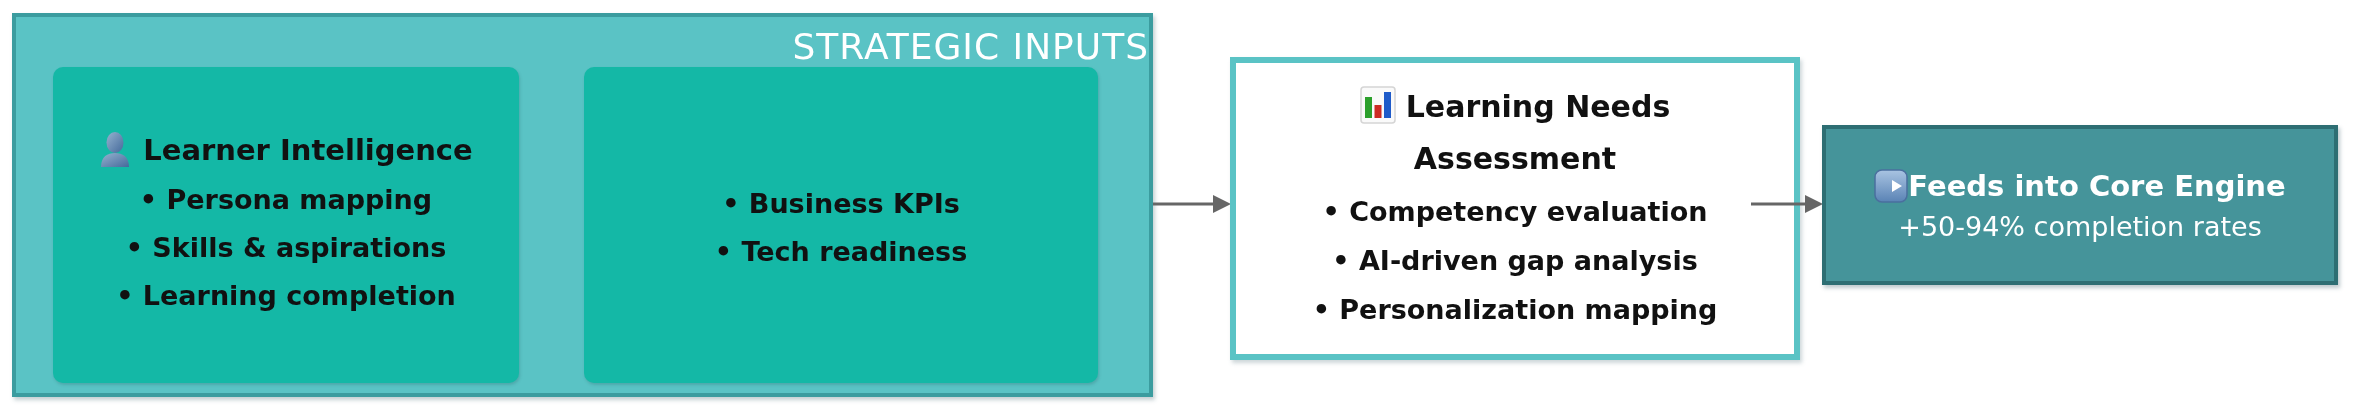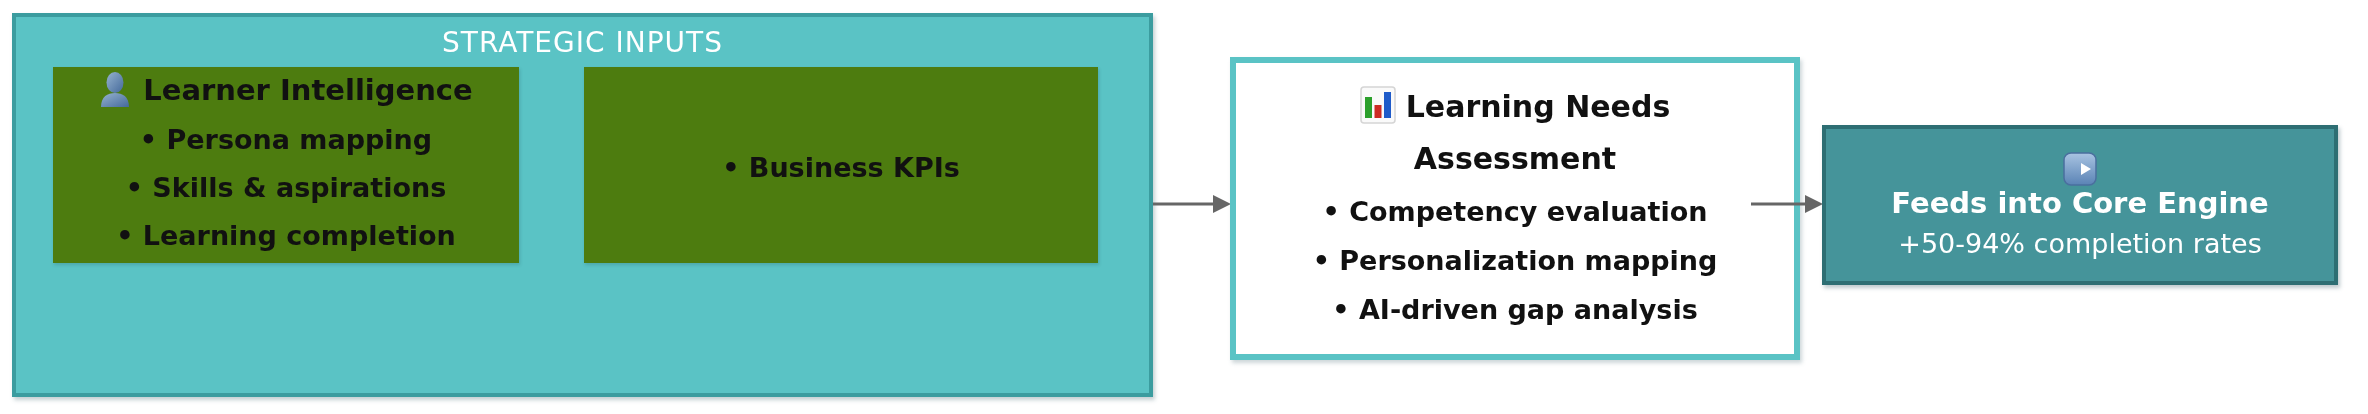--- a/index.html
+++ b/index.html
@@ -23,39 +23,40 @@
     left: 12px; top: 13px;
     width: 1141px; height: 384px;
     box-sizing: border-box;
     background: #5AC3C5;
     border: 4px solid #3B9C9F;
     box-shadow: 2px 3px 4px rgba(90,120,130,0.35);
   }
   .strategic-title {
     position: absolute;
     left: 0; right: 0; top: 9px;
-    text-align: center;
+    text-align: right;
     color: #ffffff;
-    font-size: 28px;
+    font-size: 36px;
     letter-spacing: 1px;
     white-space: nowrap;
   }
 
   
   .input-box {
     position: absolute;
     top: 67px;
-    height: 196px;
-    background: #4d7c0f;
+    height: 316px;
+    background: #14b8a6;
     box-sizing: border-box;
     display: flex;
     flex-direction: column;
     align-items: center;
     justify-content: center;
     box-shadow: 1px 2px 3px rgba(40,90,95,0.25);
+    border-radius: 10px;
   }
   .input-box.box-1 { left: 53px; width: 466px; }
   .input-box.box-2 { left: 584px; width: 514px; }
 
   .box-title-row {
     display: flex;
     align-items: center;
     gap: 12px;
     font-weight: 700;
     font-size: 29px;
@@ -120,21 +121,20 @@
     gap: 8px;
     color: #ffffff;
   }
   .core-title-row {
     display: flex;
     align-items: center;
     gap: 0;
     font-weight: 700;
     font-size: 29px;
     white-space: nowrap;
-    flex-direction: column;
   }
   .core-subtitle {
     font-size: 27px;
     white-space: nowrap;
   }
 
   
   .flow-arrow { position: absolute; }
   .flow-arrow.arrow-1 { left: 1153px; top: 192px; }
   .flow-arrow.arrow-2 { left: 1751px; top: 192px; }
@@ -169,20 +169,21 @@
     <ul class="bullet-list">
       <li>Persona mapping</li>
       <li>Skills &amp; aspirations</li>
       <li>Learning completion</li>
     </ul>
   </div>
 
   <div class="input-box box-2">
     <ul class="bullet-list">
       <li>Business KPIs</li>
+      <li>Tech readiness</li>
     </ul>
   </div>
 
   <div class="flow-arrow arrow-1">
     <svg class="icon-svg" width="80" height="24" viewBox="0 0 80 24" aria-hidden="true">
       <line x1="0" y1="12" x2="62" y2="12" stroke="#666666" stroke-width="3"></line>
       <polygon points="60,3 78,12 60,21" fill="#666666"></polygon>
     </svg>
   </div>
 
@@ -192,22 +193,22 @@
         <svg class="icon-svg" width="36" height="38" viewBox="0 0 36 38" aria-hidden="true" style="display:inline-block">
           <rect x="1" y="1" width="34" height="36" rx="3" fill="#FAFAFA" stroke="#D5D5D5" stroke-width="1.5"></rect>
           <rect x="5" y="11" width="7" height="21" fill="#2CA02C"></rect>
           <rect x="14.5" y="19" width="7" height="13" fill="#CC2B24"></rect>
           <rect x="24" y="6" width="7" height="26" fill="#1F5BC9"></rect>
         </svg>
       </span><span>Learning Needs Assessment</span>
     </div>
     <ul class="bullet-list">
       <li>Competency evaluation</li>
+      <li>AI-driven gap analysis</li>
       <li>Personalization mapping</li>
-      <li>AI-driven gap analysis</li>
     </ul>
   </div>
 
   <div class="flow-arrow arrow-2">
     <svg class="icon-svg" width="74" height="24" viewBox="0 0 74 24" aria-hidden="true">
       <line x1="0" y1="12" x2="56" y2="12" stroke="#666666" stroke-width="3"></line>
       <polygon points="54,3 72,12 54,21" fill="#666666"></polygon>
     </svg>
   </div>
 

